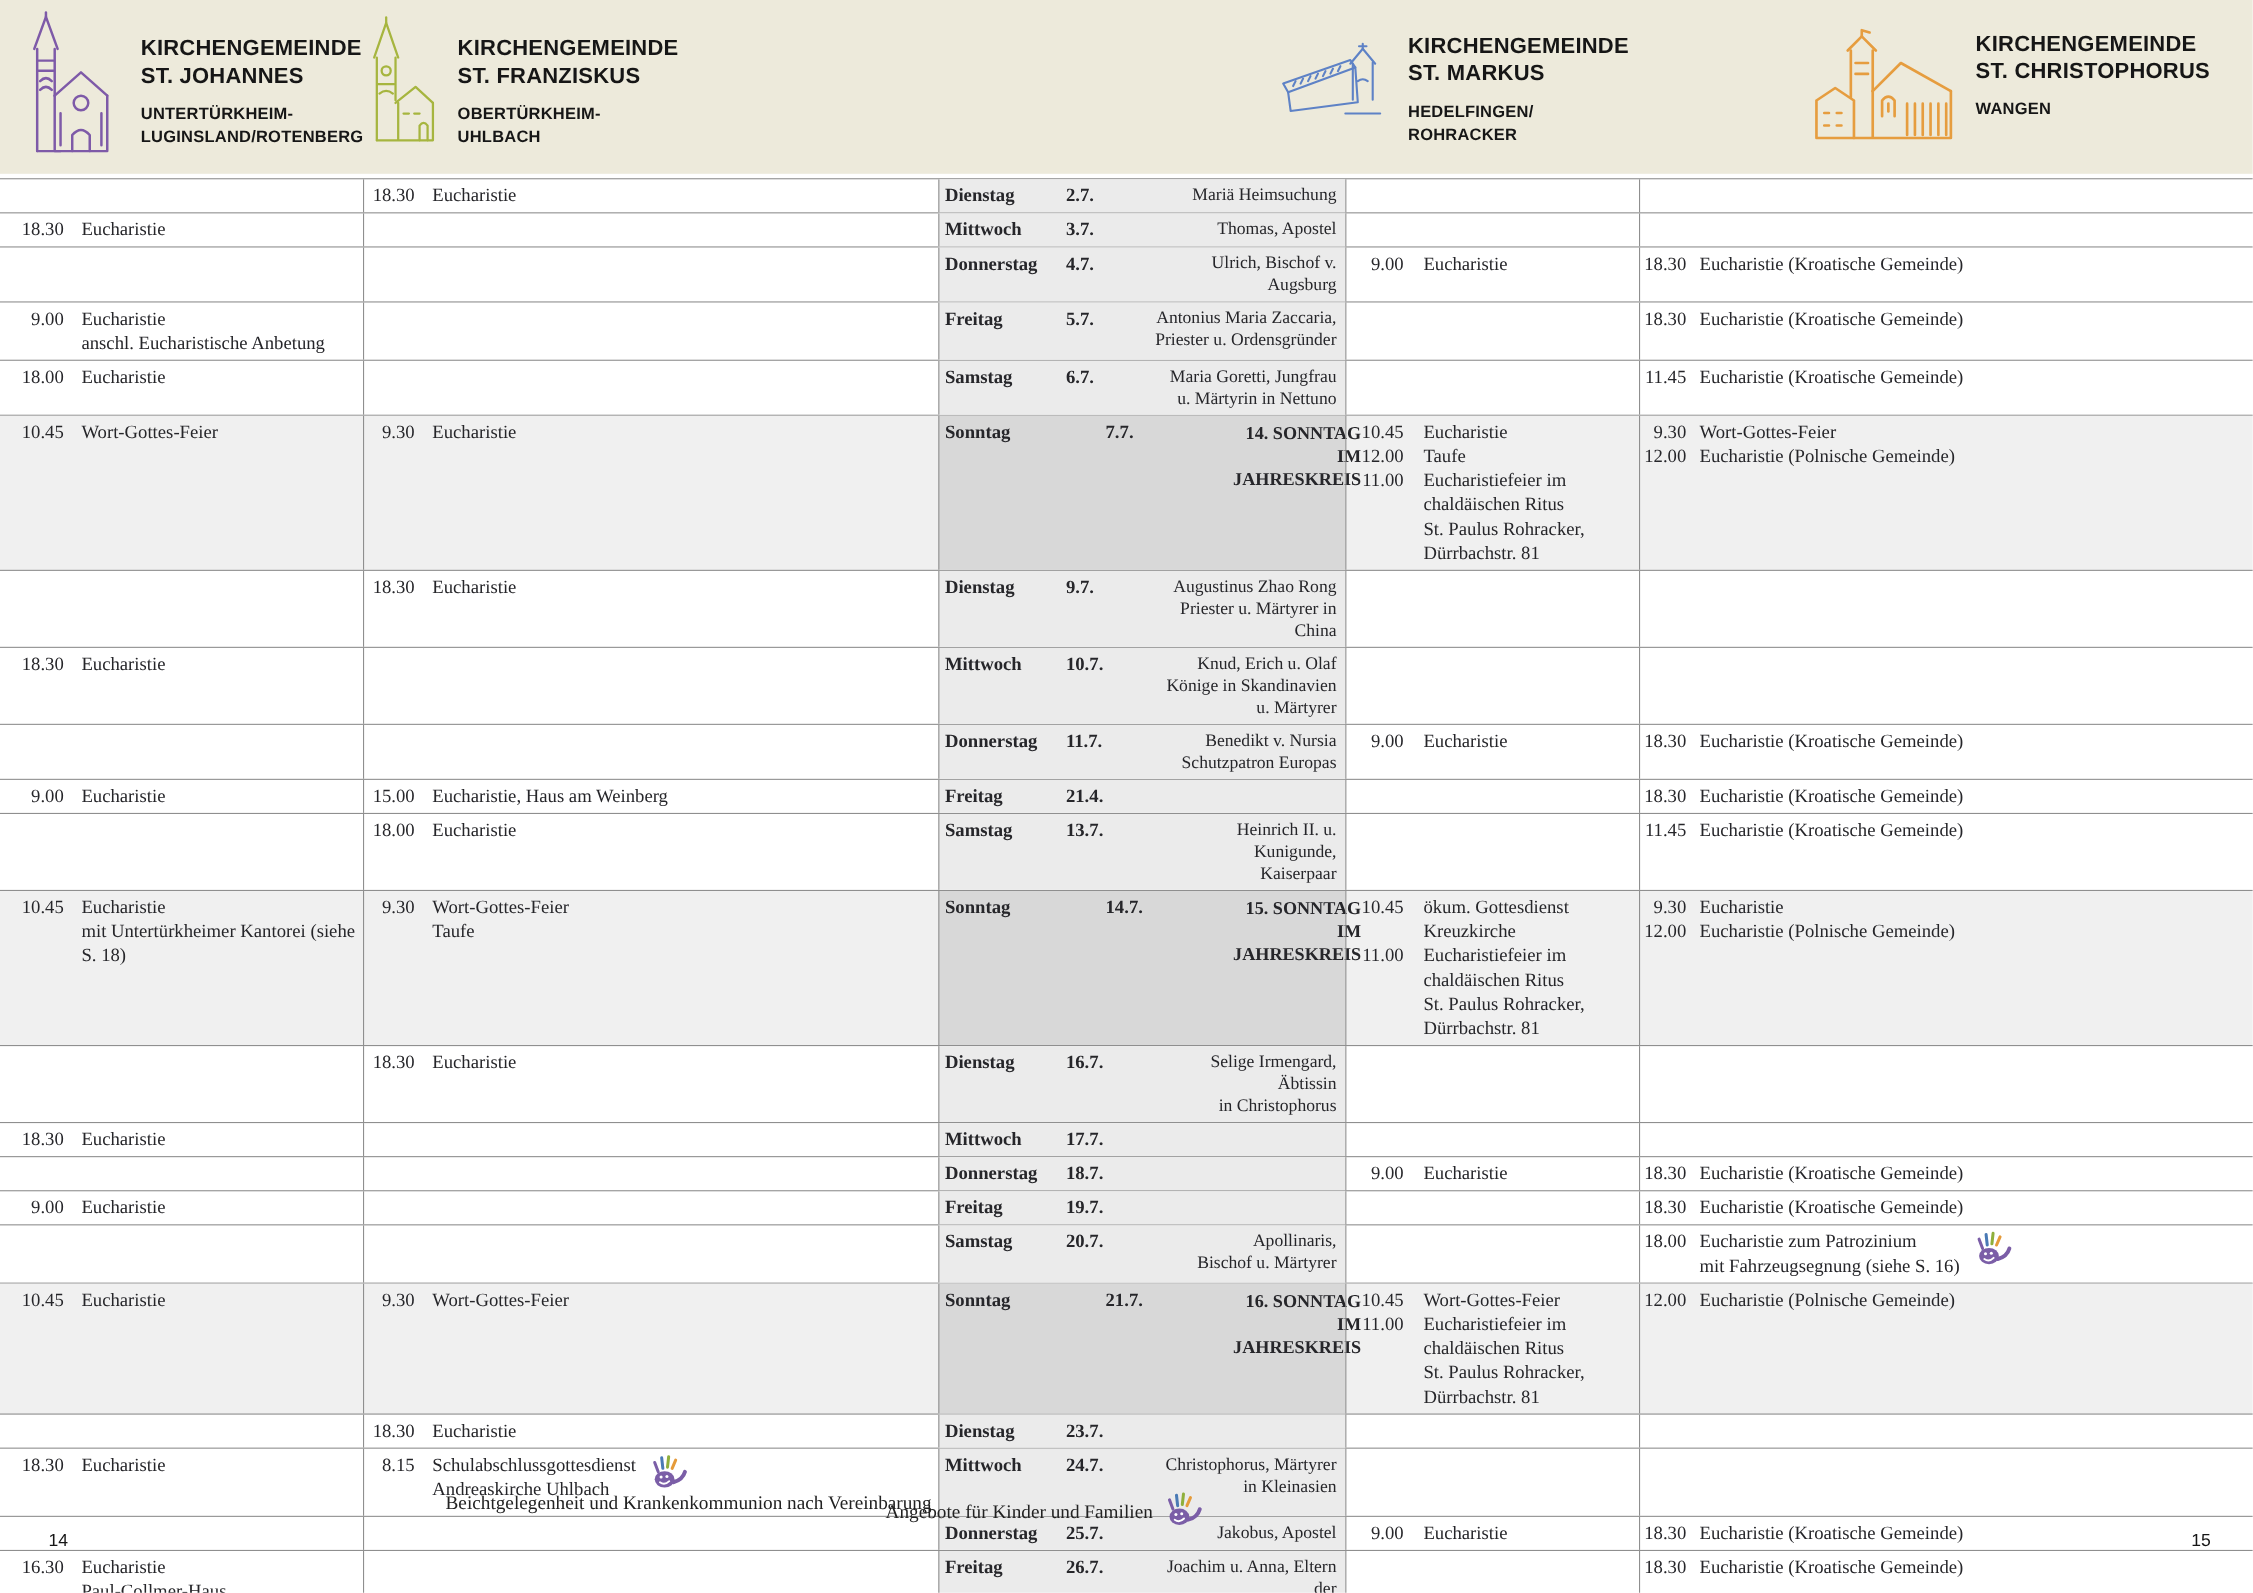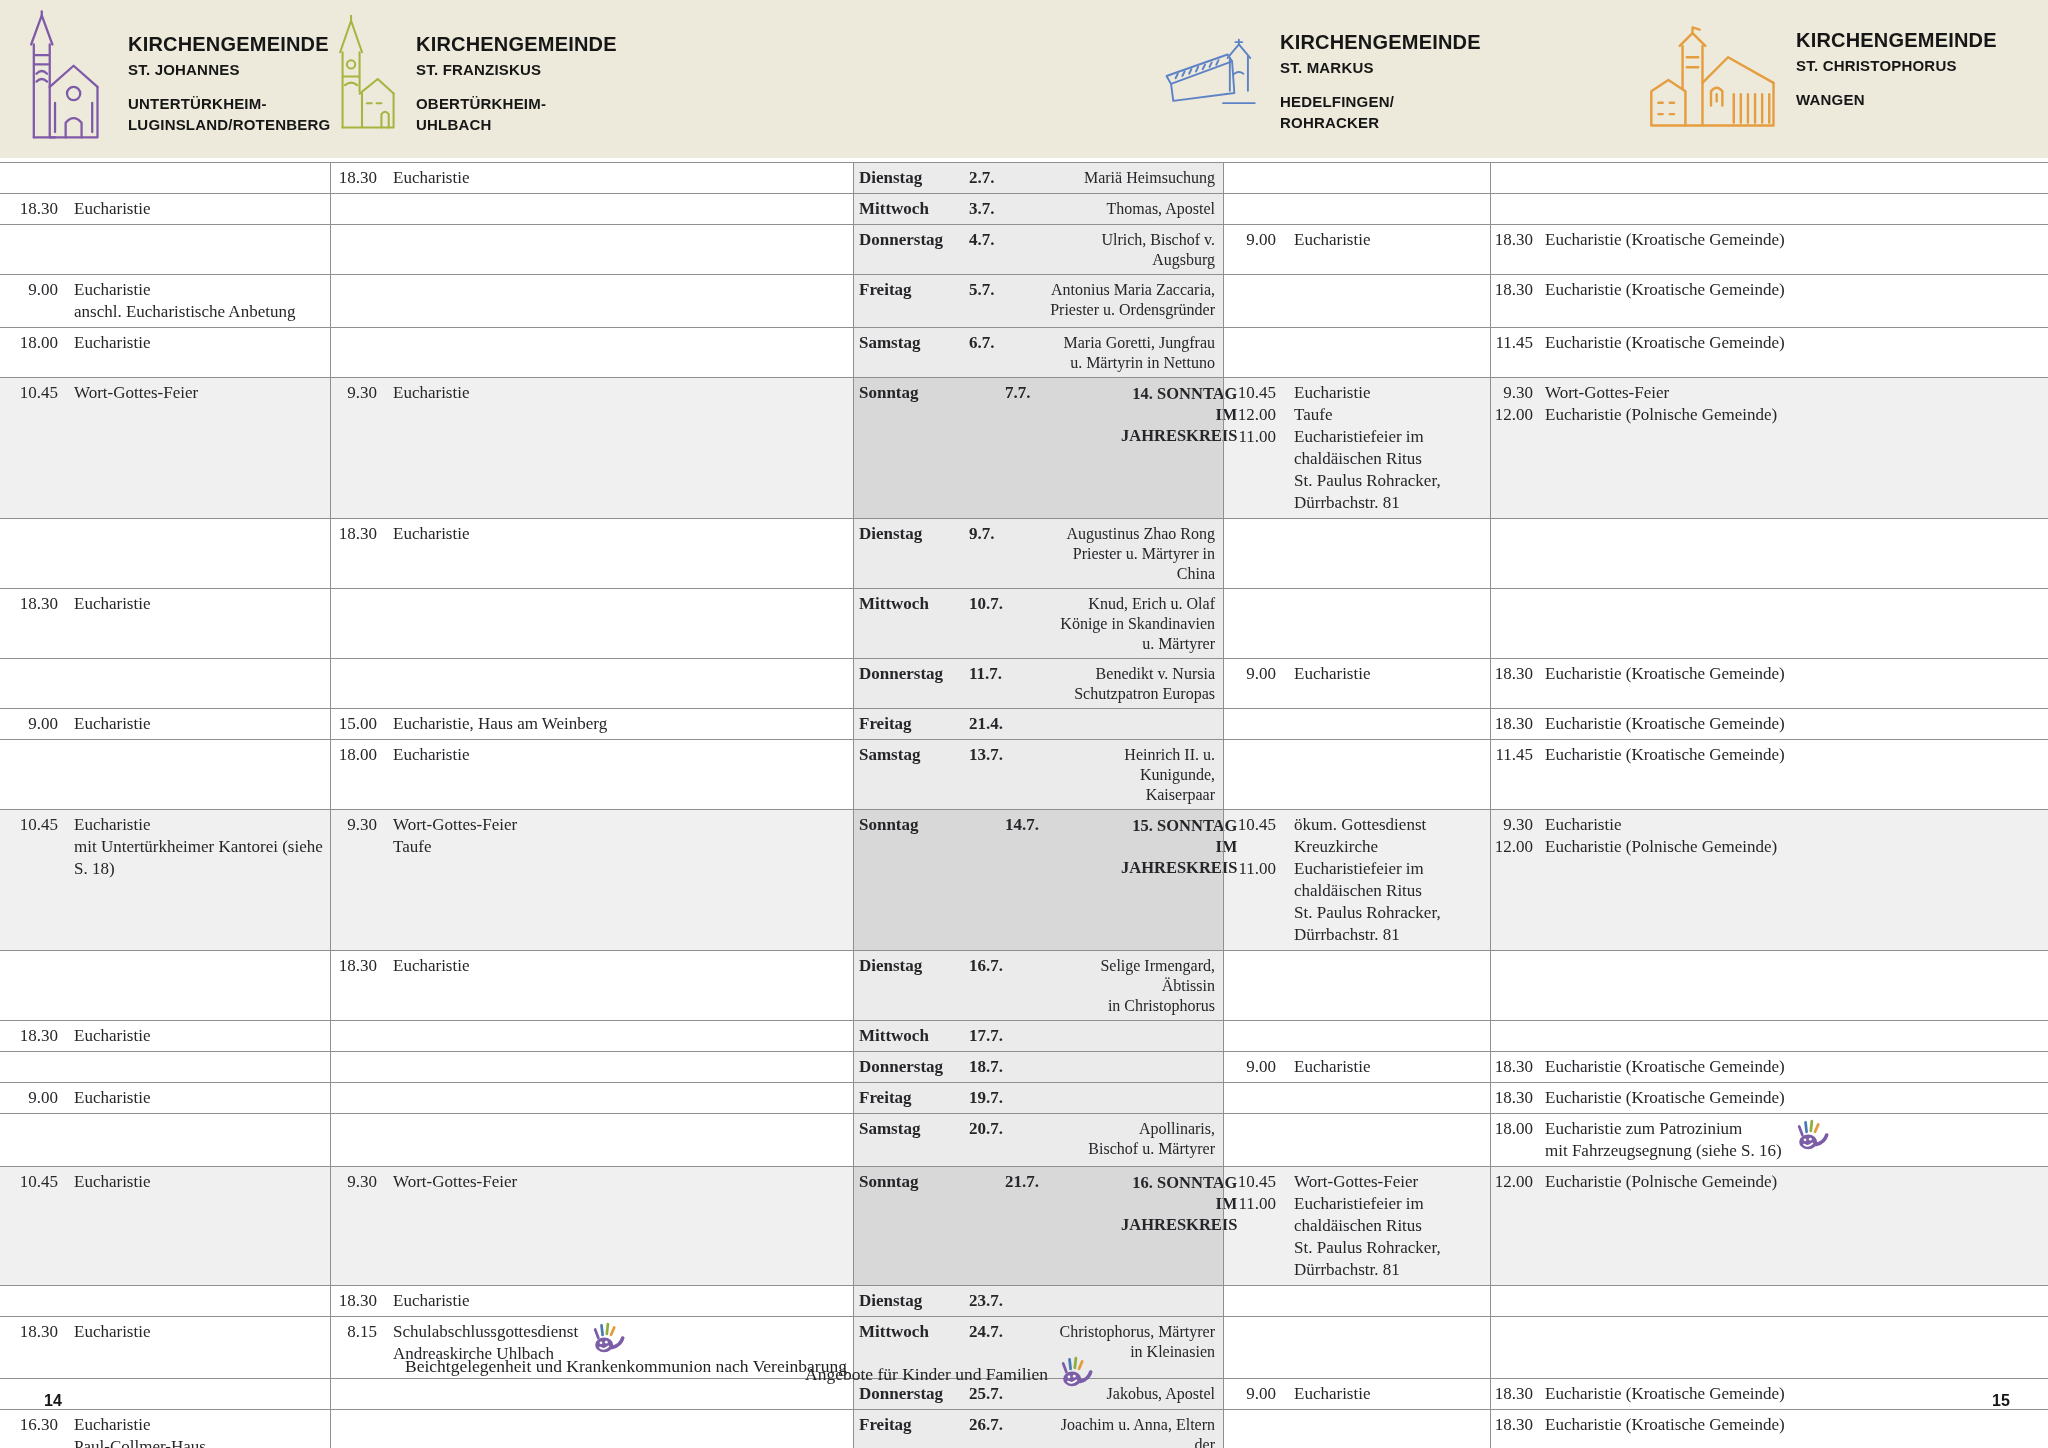--- a/index.html
+++ b/index.html
@@ -4,21 +4,21 @@
 <style>
   html,body{margin:0;padding:0;background:#fff;}
   body{width:2048px;height:1448px;position:relative;overflow:hidden;
        font-family:"Liberation Serif","DejaVu Serif",serif;color:#26262a;}
 
   
   .masthead{position:absolute;left:0;top:0;width:2048px;height:158px;background:#edeadb;}
   .parish{position:absolute;display:flex;align-items:flex-start;}
   .parish .text{font-family:"Liberation Sans","DejaVu Sans",sans-serif;font-weight:bold;color:#161616;}
   .parish .t1{font-size:20px;line-height:25px;letter-spacing:.2px;}
-  .parish .t2{font-size:15px;line-height:25px;letter-spacing:.2px;}
+  .parish .t2{font-size:20px;line-height:25px;letter-spacing:.2px;}
   .parish .sub{font-size:15px;line-height:21px;margin-top:11px;letter-spacing:.2px;}
   .churchsvg{flex:0 0 auto;}
 
   
   .cal{position:absolute;left:0;top:162px;width:2048px;border-top:1px solid #8f8f8f;}
   .row{display:grid;grid-template-columns:330px 523px 370px 267px auto;
        border-bottom:1px solid #8f8f8f;box-sizing:border-box;}
   .cell{box-sizing:border-box;padding-top:4px;padding-bottom:4px;font-size:17px;line-height:22px;}
   .col-f,.col-d,.col-m,.col-c{border-left:1px solid #8f8f8f;}
   .col-d{background:#ebebeb;}
@@ -38,21 +38,21 @@
   .dayname{flex:0 0 110px;font-weight:bold;}
   .daydate{flex:0 0 80px;font-weight:bold;}
   .feast{flex:1 1 auto;text-align:right;font-size:16px;line-height:20px;padding-top:1px;}
   .row.sunday .feast{font-weight:bold;font-size:16.5px;line-height:21px;}
 
   
   .legend{position:absolute;top:1356px;font-size:17.5px;color:#222;}
   .legend .hand{vertical-align:-8px;margin-left:12px;}
   #legend1{left:405px;} #legend2{left:805px;}
   .pagenum{position:absolute;top:1392px;font-family:"Liberation Sans","DejaVu Sans",sans-serif;
-           font-weight:bold;font-size:16px;color:#161616;}
+           font-weight:normal;font-size:16px;color:#161616;}
   #pageL{left:44px;} #pageR{left:1992px;}
 </style>
 </head>
 <body>
 
 <div class="masthead">
 
   <div class="parish" style="left:22px;top:10px;">
     <svg class="churchsvg" width="82" height="138" viewBox="0 0 60 104">
       <g fill="none" stroke="#7e5aa8" stroke-width="1.7" stroke-linecap="round" stroke-linejoin="round">

